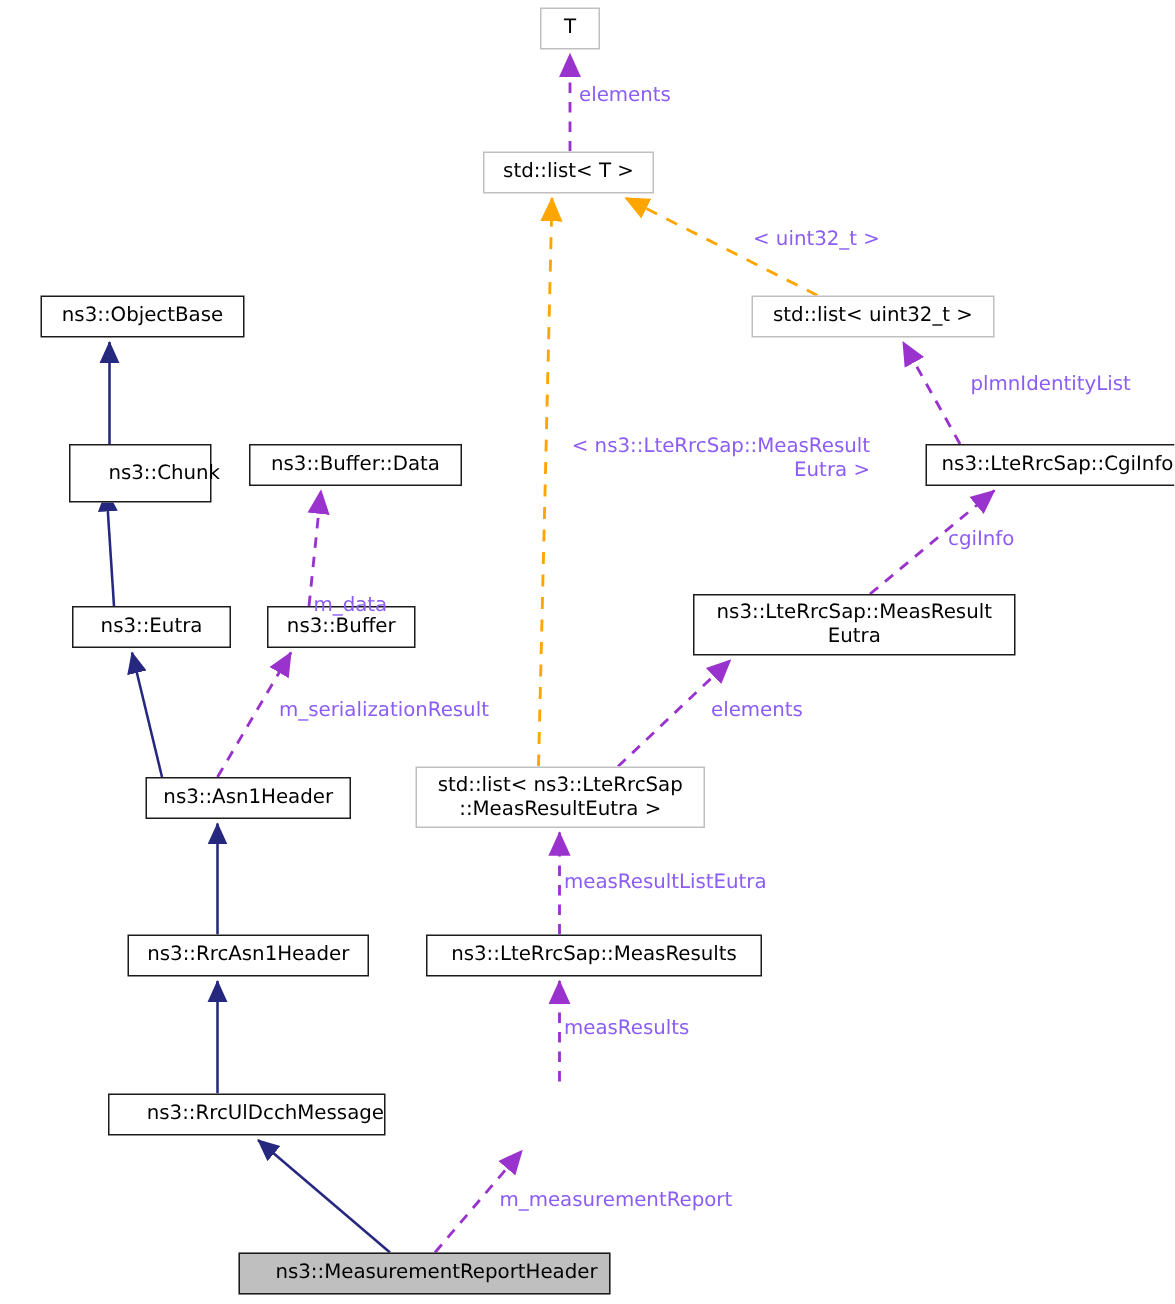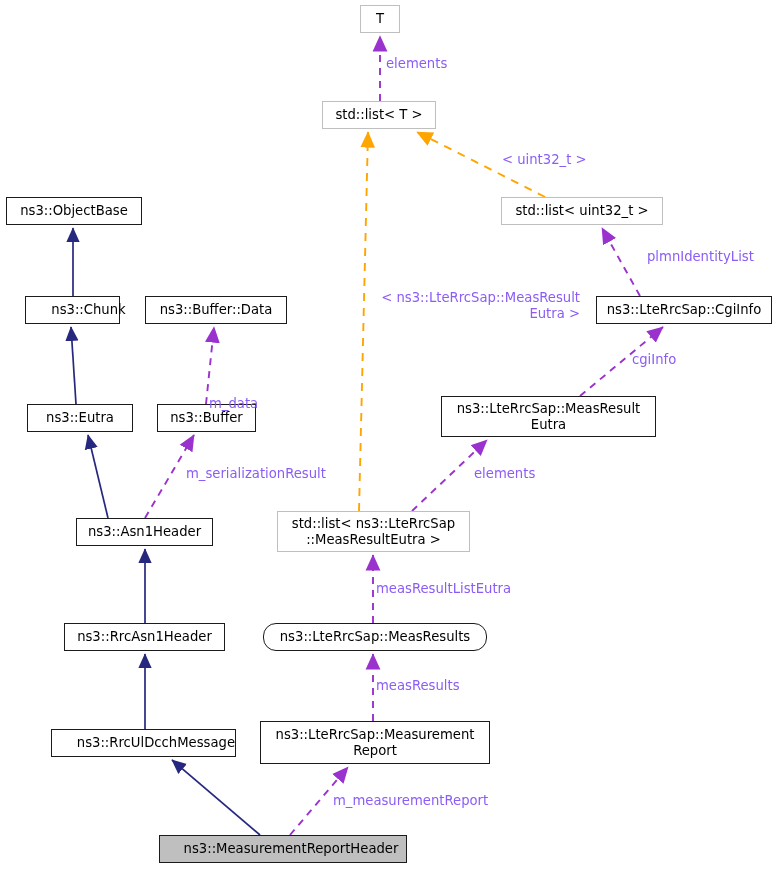--- a/index.html
+++ b/index.html
@@ -32,20 +32,21 @@
     text-align: center;
     line-height: 1.18;
     font-size: 13.2px;
     color: #000000;
     background: #ffffff;
     white-space: pre;
   }
   
   .node.cls {
     border: 1.4px solid #1b1b1b;
+    margin-left: 21px;
   }
   
   .node.tmpl {
     border: 1.4px solid #bfbfbf;
   }
   
   .node.current {
     border: 1.4px solid #1b1b1b;
     background: #bfbfbf;
   }
@@ -113,21 +114,21 @@
   </div>
 
   <div class="node tmpl" style="left:501px; top:197px; width:162px; height:28px;">
     <span>std::list&lt; uint32_t &gt;</span>
   </div>
 
   <div class="node cls" style="left:6px; top:197px; width:136px; height:28px;">
     <span>ns3::ObjectBase</span>
   </div>
 
-  <div class="node cls" style="left:25px; top:296px; width:95px; height:28px;padding-left:32px;">
+  <div class="node cls" style="left:25px; top:296px; width:95px; height:39px;padding-left:32px;">
     <span>ns3::Chunk</span>
   </div>
 
   <div class="node cls" style="left:145px; top:296px; width:142px; height:28px;">
     <span>ns3::Buffer::Data</span>
   </div>
 
   <div class="node cls" style="left:596px; top:296px; width:176px; height:28px;">
     <span>ns3::LteRrcSap::CgiInfo</span>
   </div>
@@ -151,32 +152,28 @@
 
   <div class="node tmpl" style="left:277px; top:511px; width:193px; height:41px;">
     <span>std::list&lt; ns3::LteRrcSap
 ::MeasResultEutra &gt;</span>
   </div>
 
   <div class="node cls" style="left:64px; top:623px; width:161px; height:28px;">
     <span>ns3::RrcAsn1Header</span>
   </div>
 
-  <div class="node cls" style="left:263px; top:623px; width:224px; height:28px;border-radius:13px;">
+  <div class="node cls" style="left:263px; top:623px; width:224px; height:28px;">
     <span>ns3::LteRrcSap::MeasResults</span>
   </div>
 
   <div class="node cls" style="left:51px; top:729px; width:185px; height:28px;justify-content:flex-end;">
     <span>ns3::RrcUlDcchMessage</span>
   </div>
 
-  <div class="node cls" style="left:260px; top:721px; width:230px; height:43px;">
-    <span>ns3::LteRrcSap::Measurement
-Report</span>
-  </div>
 
   <div class="node current" style="left:159px; top:835px; width:248px; height:28px;padding-left:16px;">
     <span>ns3::MeasurementReportHeader</span>
   </div>
 
   <div class="edge-label" style="left:386px; top:56px; text-align:left;">elements</div>
 
   <div class="edge-label" style="left:502px; top:152px; text-align:left;">&lt; uint32_t &gt;</div>
 
   <div class="edge-label" style="left:647px; top:249px; text-align:left;">plmnIdentityList</div>

